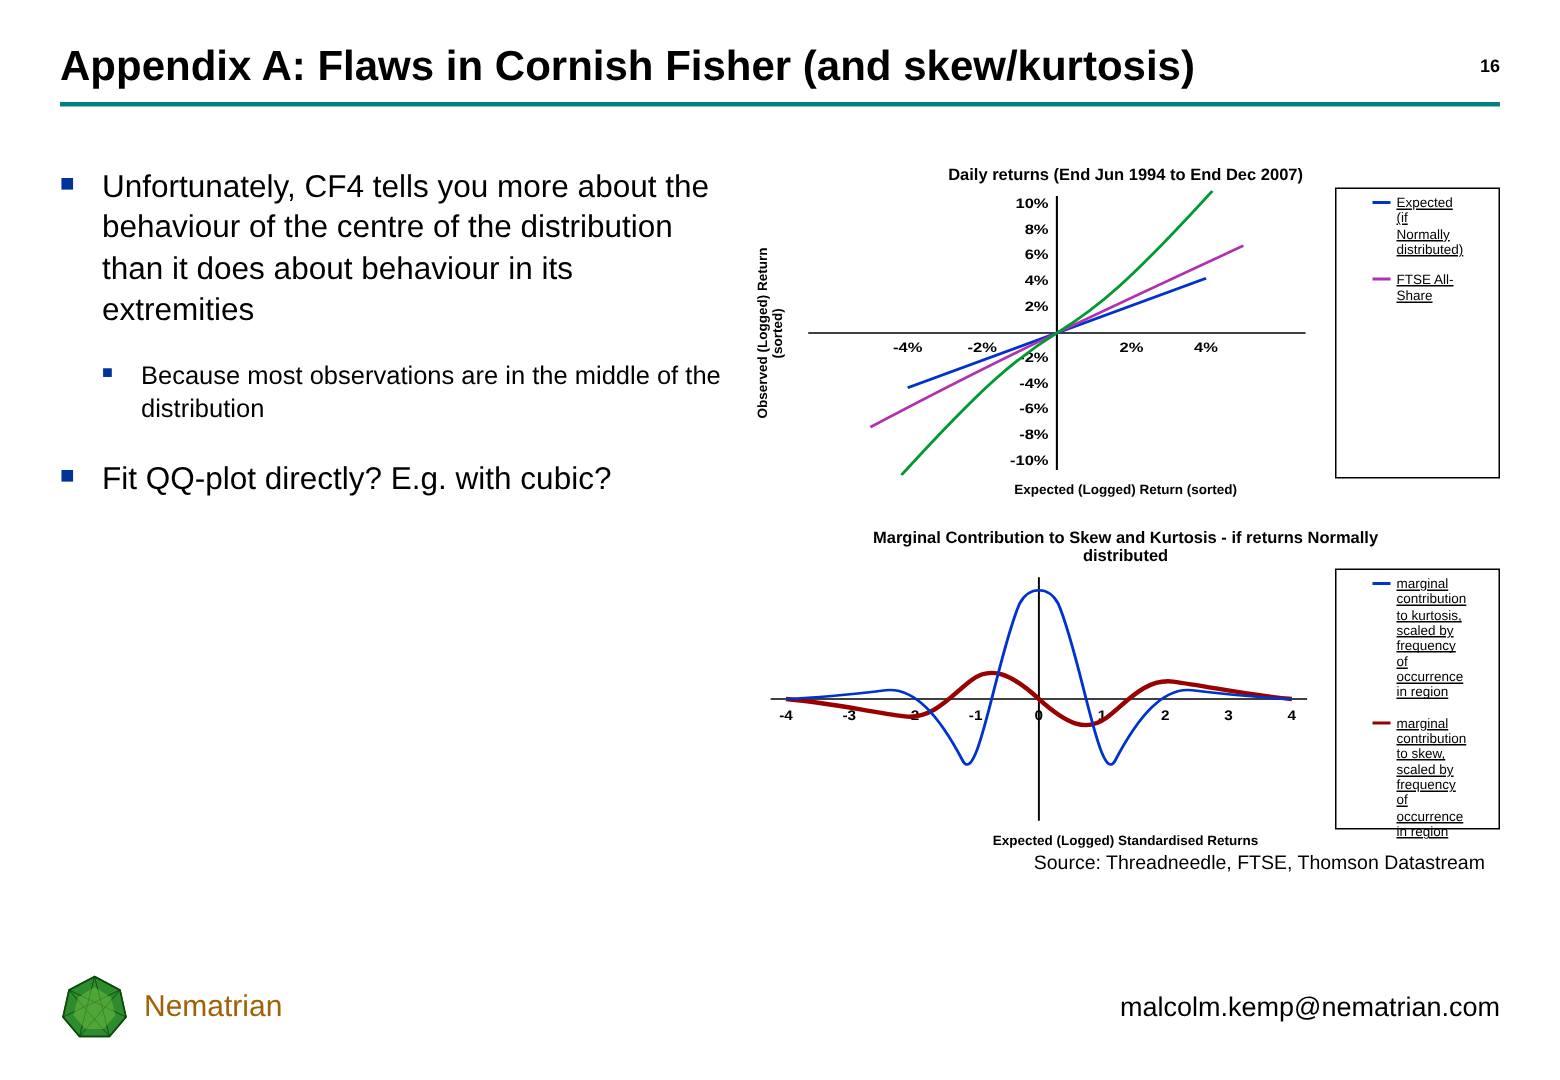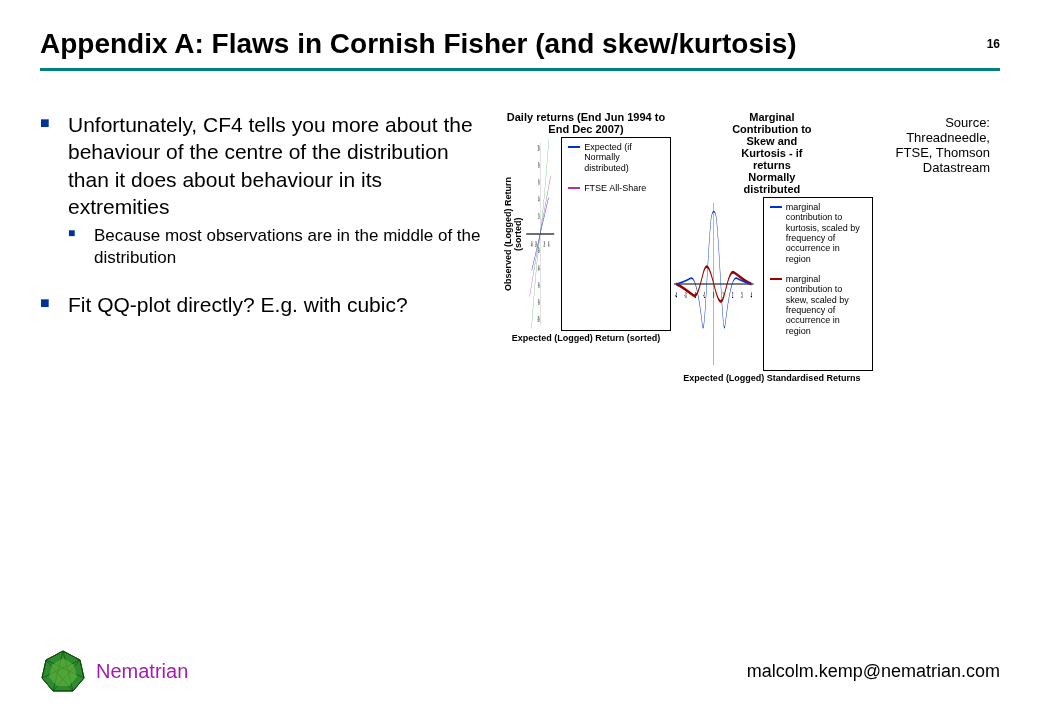--- a/index.html
+++ b/index.html
@@ -25,32 +25,32 @@
   }
   .page-num {
     font-size: 12px; font-weight: bold; color: #000000;
   }
   .content {
     flex: 1;
     display: flex;
     margin-top: 40px;
   }
   .left-col { width: 48%; padding-right: 12px; }
-  .right-col { width: 52%; display: flex; }
+  .right-col { width: 52%; display: flex; flex-direction: column; }
   ul.bullets { list-style: none; }
   ul.bullets > li {
     position: relative; padding-left: 28px;
     font-size: 21px; line-height: 1.3; margin-bottom: 22px;
     color: #000;
   }
   ul.bullets > li::before {
     content: '■'; position: absolute; left: 0; top: 2px;
     color: #003399; font-size: 16px;
   }
-  ul.sub { list-style: none; margin-top: 5px; }
+  ul.sub { list-style: none; margin-top: 20px; }
   ul.sub > li {
     position: relative; padding-left: 26px;
     font-size: 17px; line-height: 1.3; margin-bottom: 10px;
     color: #000;
   }
   ul.sub > li::before {
     content: '■'; position: absolute; left: 0; top: 1px;
     color: #003399; font-size: 12px;
   }
   .chart-box { position: relative; }
@@ -62,34 +62,35 @@
   }
   .chart-title.narrow { padding: 0 60px; }
   .chart-body { display: flex; align-items: stretch; height: calc(100% - 36px); }
   .ylabel {
     writing-mode: vertical-rl; transform: rotate(180deg);
     font-size: 9px; font-weight: bold; text-align: center;
     padding: 0 2px; white-space: pre-line;
   }
   .plot { flex: 1; position: relative; }
   .legend {
-    border: 1px solid #000; font-size: 9px; padding: 4px 6px;
+    border: 1px solid #000; font-size: 9px; padding: 4px 24px;
     width: 110px; display: flex; flex-direction: column; gap: 10px;
     margin-left: 6px;
+    text-decoration: underline;
   }
   .legend-item { display: flex; align-items: flex-start; gap: 4px; line-height: 1.15; }
   .legend-swatch { width: 12px; height: 2px; margin-top: 4px; flex-shrink: 0; }
   .xlabel { text-align: center; font-size: 9px; font-weight: bold; margin-top: 2px; }
   .source { text-align: right; font-size: 13px; color: #000000; margin-top: 4px; padding-right: 10px;}
   .footer {
     display: flex; justify-content: space-between; align-items: center;
     padding: 0 0 6px 0;
   }
   .logo-wrap { display: flex; align-items: center; gap: 10px; }
-  .logo-text { font-size: 20px; color: #a21caf; }
+  .logo-text { font-size: 20px; color: #a16207; }
   .email { font-size: 18px; color: #000000; }
   svg { display: block; }
   .tick-label { font-size: 8px; fill: #000; font-weight: bold; }
 </style>
 </head>
 <body>
 
 <div class="slide">
   <div class="header">
     <div class="title">Appendix A: Flaws in Cornish Fisher (and skew/kurtosis)</div>

